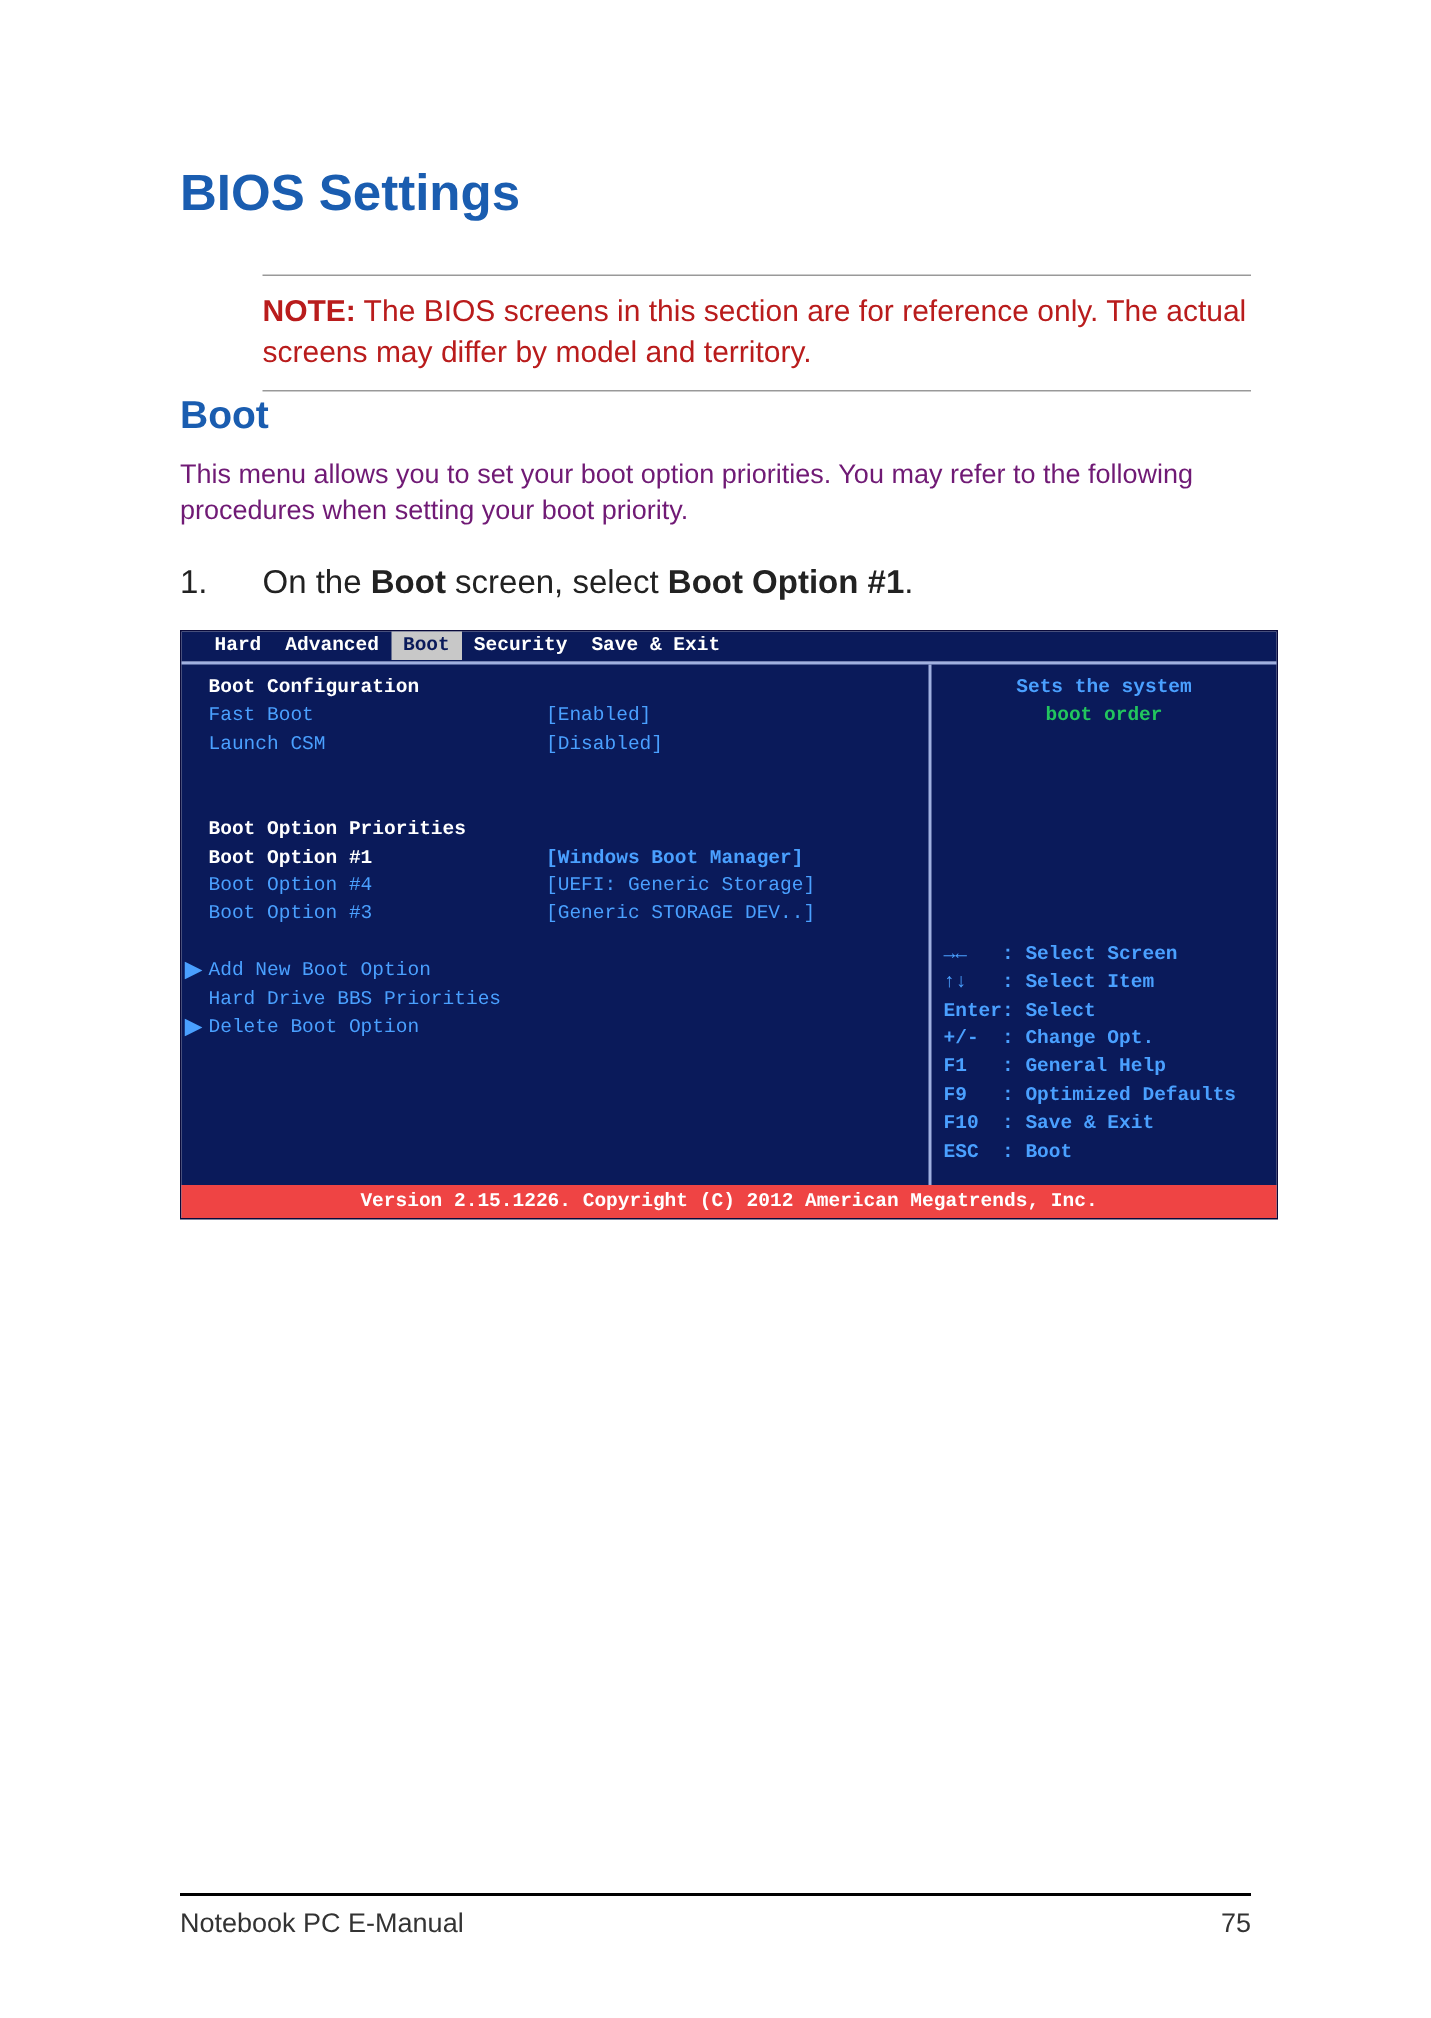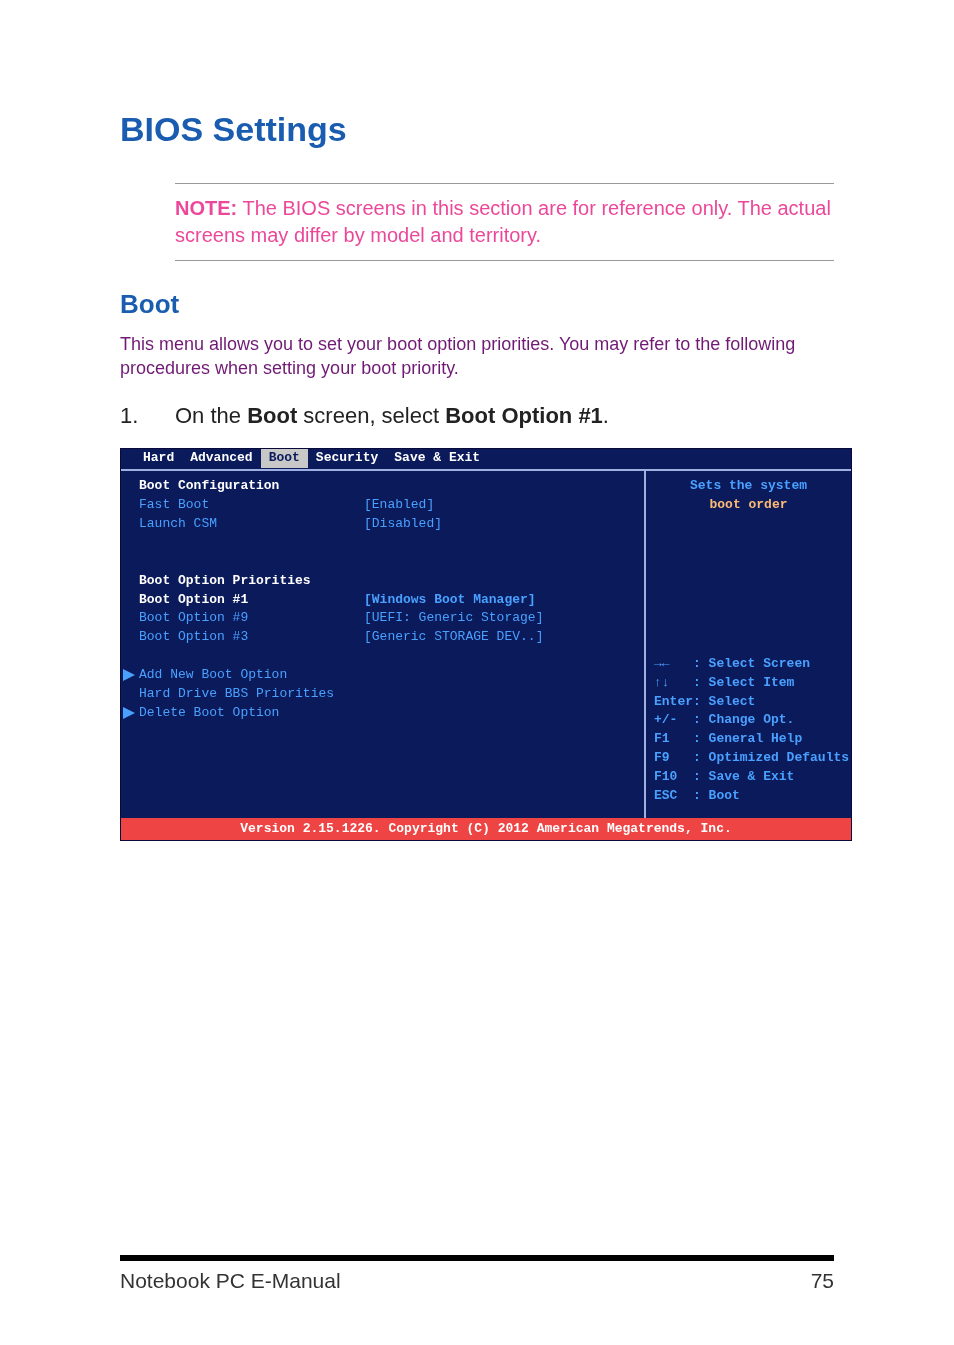--- a/index.html
+++ b/index.html
@@ -18,24 +18,23 @@
     color: #1a5db0;
     font-size: 34px;
     font-weight: bold;
     margin-bottom: 34px;
   }
   .note-box {
     border-top: 1px solid #999;
     border-bottom: 1px solid #999;
     padding: 11px 0 11px 0;
     margin-left: 55px;
-    margin-bottom: 28px;
     font-size: 20px;
     line-height: 1.35;
-    color: #ec4899;
+    color: #b91c1c;
   }
   .note-box b { font-weight: bold; }
   .h2 {
     color: #1a5db0;
     font-size: 26px;
     font-weight: bold;
     margin-bottom: 12px;
   }
   .body-text {
     font-size: 18px;
@@ -91,35 +90,35 @@
     border-top: 2px solid #a0b0e0;
   }
   .bios-left {
     flex: 1;
     padding: 6px 12px 12px 18px;
     color: #4aa0ff;
     border-right: 2px solid #a0b0e0;
     min-height: 310px;
   }
   .bios-right {
-    width: 205px;
+    width: 230px;
     padding: 6px 8px 12px 8px;
     color: #4aa0ff;
   }
   .bios-row {
     display: flex;
     white-space: pre;
   }
   .bios-row .lbl { flex: 0 0 225px; }
   .bios-row .val { color: #4aa0ff; }
   .bios-label-white { color: #ffffff; font-weight: bold; }
   .bios-sel-label { color: #ffffff; font-weight: bold; }
   .bios-sel-val { color: #ffffff; font-weight: bold; }
   .bios-help-title { color: #4aa0ff; text-align: center; font-weight: bold; }
-  .bios-help-text { color: #fdba74; text-align: center; font-weight: bold; }
+  .bios-help-text { color: #22c55e; text-align: center; font-weight: bold; }
   .bios-key { white-space: pre; font-weight: bold; }
   .bios-footer {
     background: #ef4444;
     color: #fff;
     text-align: center;
     font-weight: bold;
     padding: 2px 0;
     font-size: 13px;
   }
   .arrow-marker {
@@ -133,25 +132,25 @@
     width: 12px;
     height: 12px;
   }
   .spacer-row { height: 19px; }
 
   .page-footer {
     position: absolute;
     bottom: 52px;
     left: 120px;
     right: 120px;
-    border-top: 6px solid #000000;
+    border-top: 2px solid #000000;
     padding-top: 8px;
     display: flex;
     justify-content: space-between;
-    font-size: 21px;
+    font-size: 18px;
     color: #333;
   }
 </style>
 </head>
 <body>
 
 <div class="page">
   <div class="h1">BIOS Settings</div>
 
   <div class="note-box">
@@ -193,21 +192,21 @@
         <div class="spacer-row"></div>
         <div class="spacer-row"></div>
         <div class="bios-row">
           <span class="lbl bios-label-white">Boot Option Priorities</span>
         </div>
         <div class="bios-row">
           <span class="lbl bios-sel-label">Boot Option #1</span>
           <span class="val bios-sel-val">[Windows Boot Manager]</span>
         </div>
         <div class="bios-row">
-          <span class="lbl">Boot Option #9</span>
+          <span class="lbl">Boot Option #4</span>
           <span class="val">[UEFI: Generic Storage]</span>
         </div>
         <div class="bios-row">
           <span class="lbl">Boot Option #3</span>
           <span class="val">[Generic STORAGE DEV..]</span>
         </div>
         <div class="spacer-row"></div>
         <div class="bios-row arrow-marker">
           <svg class="arrow-svg" viewBox="0 0 10 10">
               <polygon points="0,0 10,5 0,10" fill="#4aa0ff"></polygon>

